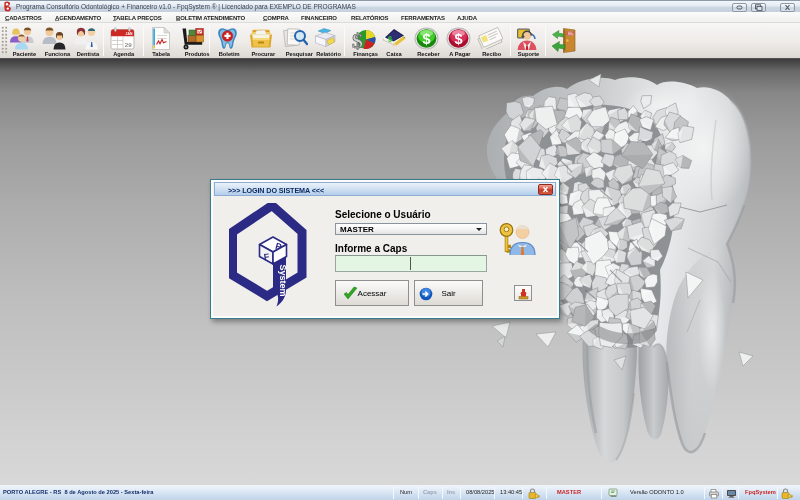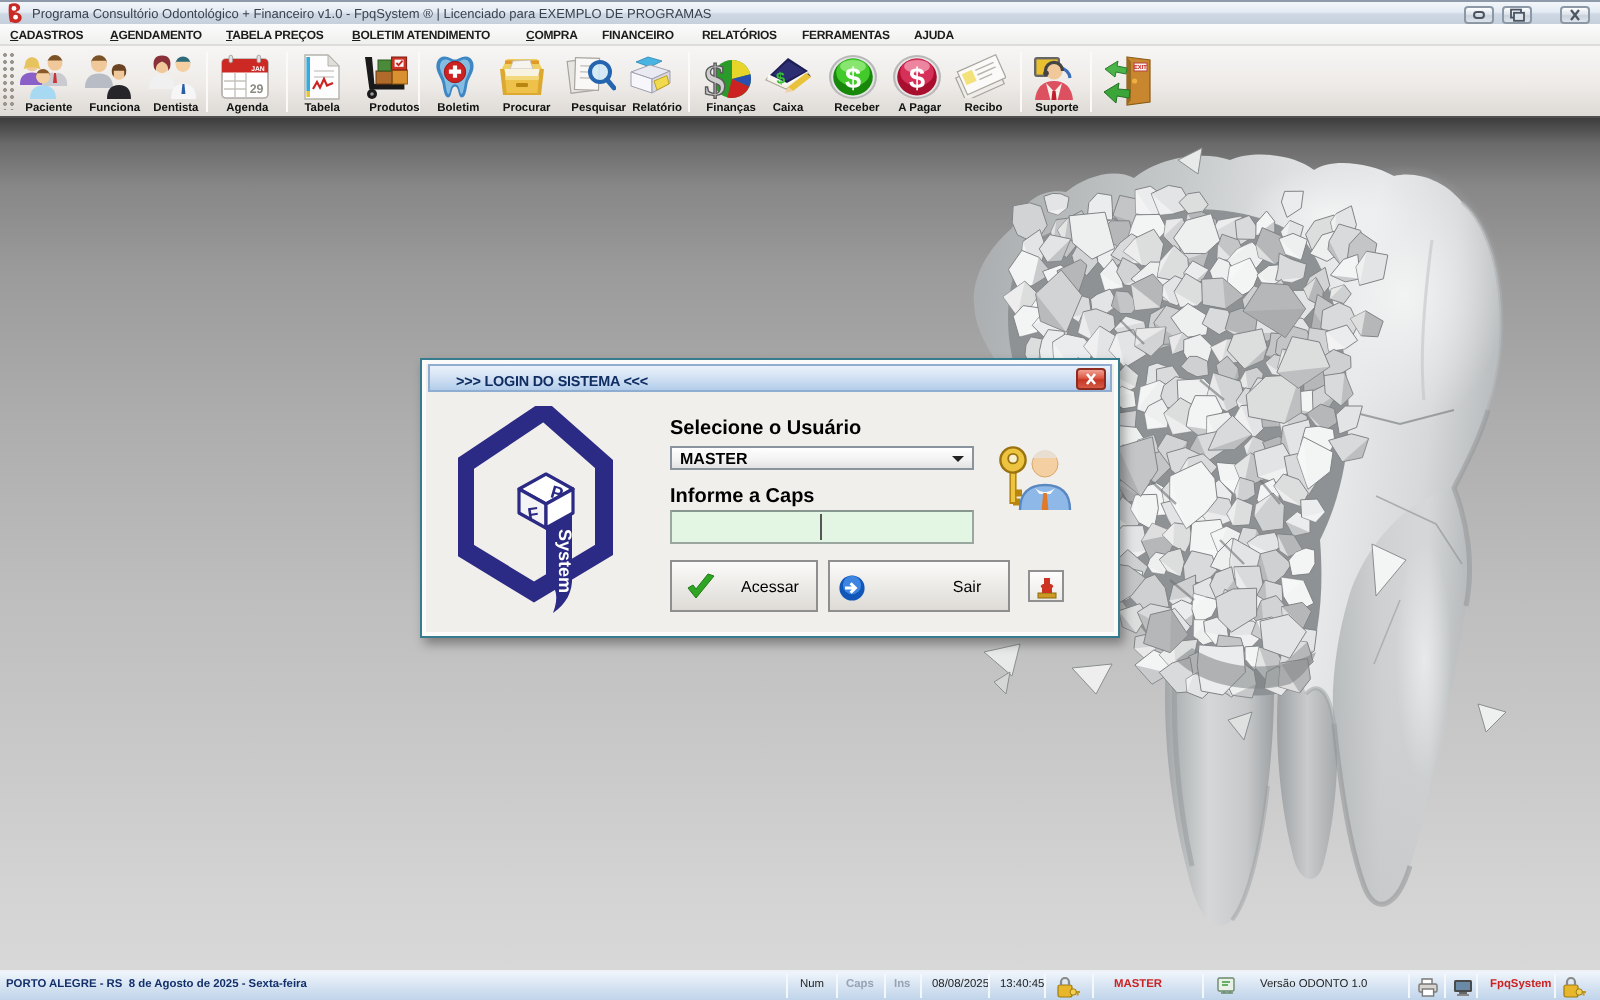--- a/index.html
+++ b/index.html
@@ -880,27 +880,27 @@
     </svg>
     <span class="dlabel" style="left:124px; top:29px;">Selecione o Usuário</span>
     <div id="combo">
         <b>MASTER</b>
         <div id="combo-arrow"></div>
       </div>
     <span class="dlabel" style="left:124px; top:63px;">Informe a Caps</span>
     <div id="pwd">
         <div id="caret"></div>
       </div>
-    <div class="dbtn" style="left:124px; width:74px;padding-left:13px;">
+    <div class="dbtn" style="left:124px; width:74px;">
       <svg style="position:absolute;left:6px;top:5px;" width="17" height="15" viewBox="0 0 17 15">
         <path d="M2 8 L6 13 L15 2 L12 1 L6 8.5 L4.5 6.5 Z" fill="#2fa623" stroke="#1d7a14" stroke-width="0.5"></path>
       </svg>
       <span class="txt">Acessar</span>
     </div>
-    <div class="dbtn" style="left:203px; width:91px;padding-left:24px;">
+    <div class="dbtn" style="left:203px; width:69px;">
       <svg style="position:absolute;left:4px;top:6px;" width="14" height="14" viewBox="0 0 14 14">
         <circle cx="7" cy="7" r="6.3" fill="#1157b8"></circle>
         <circle cx="7" cy="5.5" r="4.6" fill="#3d85e0"></circle>
         <path d="M3.5 7 L8 7 M6.3 4.6 L8.7 7 L6.3 9.4" stroke="#fff" stroke-width="1.5" fill="none"></path>
       </svg>
       <span class="txt">Sair</span>
     </div>
     <svg style="position:absolute;left:288px;top:43px;" width="38" height="33" viewBox="0 0 38 33">
       <path d="M7.5 12 L7.5 29 M7.5 23.5 L12 23.5 M7.5 28 L11 28" stroke="#b8860e" stroke-width="3.6" fill="none"></path>
       <path d="M7.5 12 L7.5 28" stroke="#edc440" stroke-width="2" fill="none"></path>

